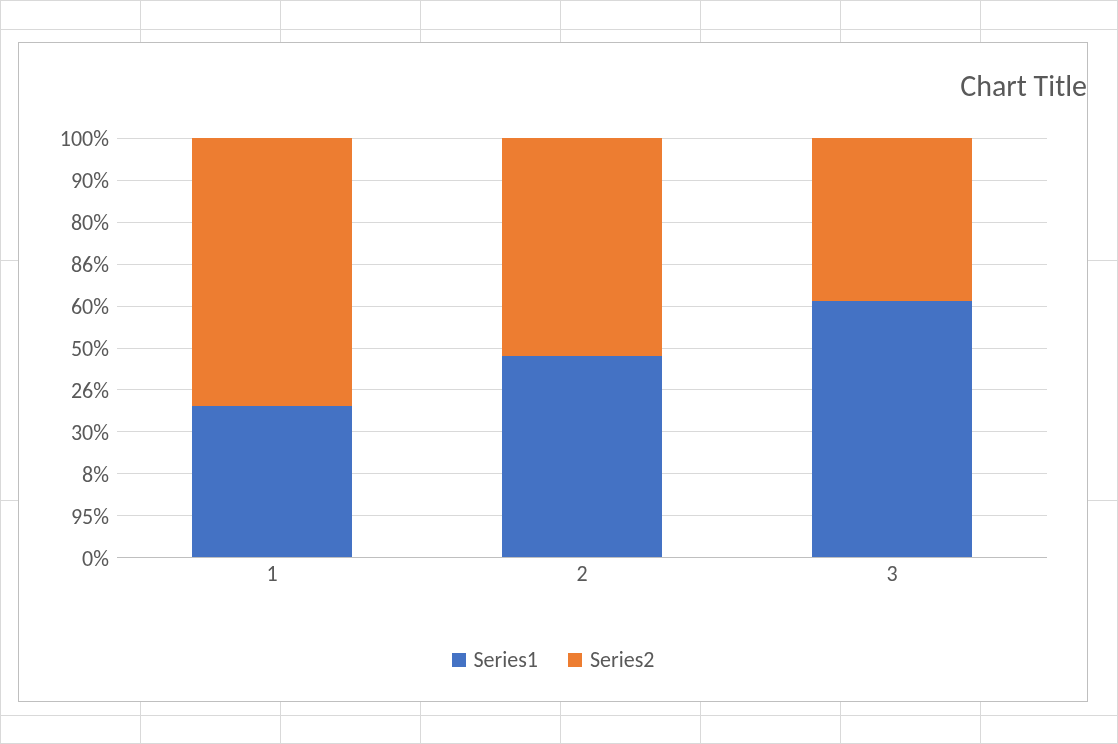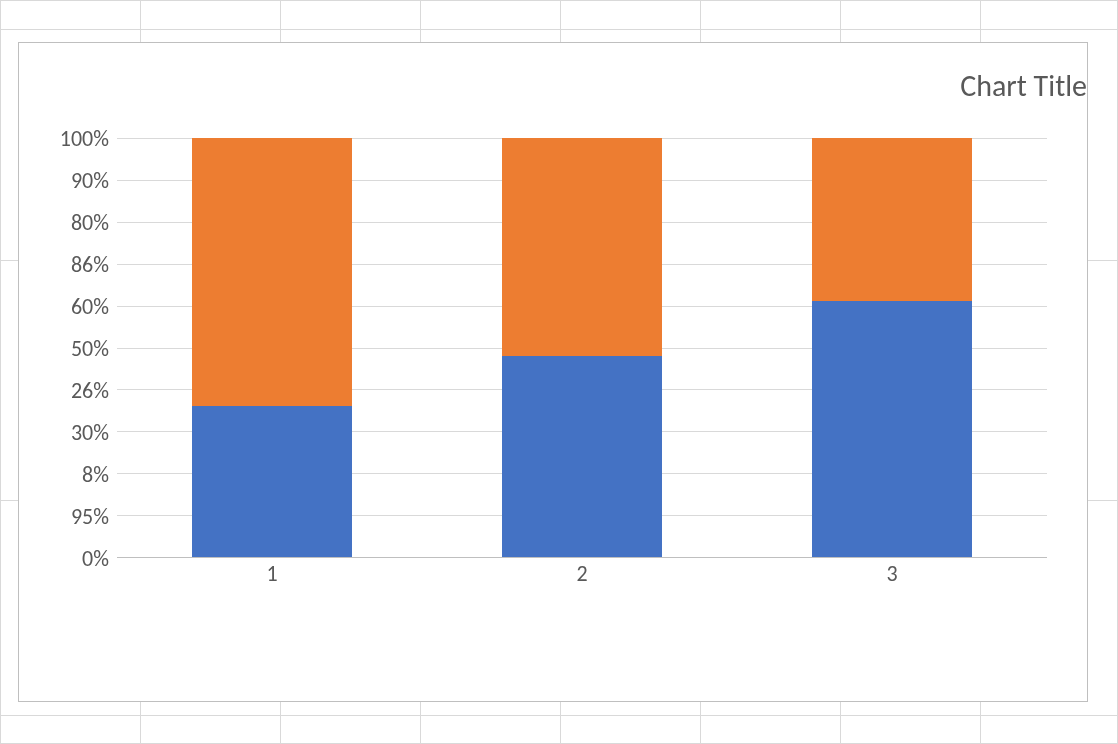--- a/index.html
+++ b/index.html
@@ -204,13 +204,23 @@
           </div>
         </div>
     </div>
     <div class="x-axis" id="x-axis">
         <div class="x-label">1</div>
         <div class="x-label">2</div>
         <div class="x-label">3</div>
       </div>
   </div>
 
+  <div class="legend" id="legend">
+      <div class="legend-item">
+        <div class="legend-swatch" style="background: rgb(68, 114, 196);"></div>
+        <div class="legend-label">Series1</div>
+      </div>
+      <div class="legend-item">
+        <div class="legend-swatch" style="background: rgb(237, 125, 49);"></div>
+        <div class="legend-label">Series2</div>
+      </div>
+    </div>
 </div>
 
 </body></html>

